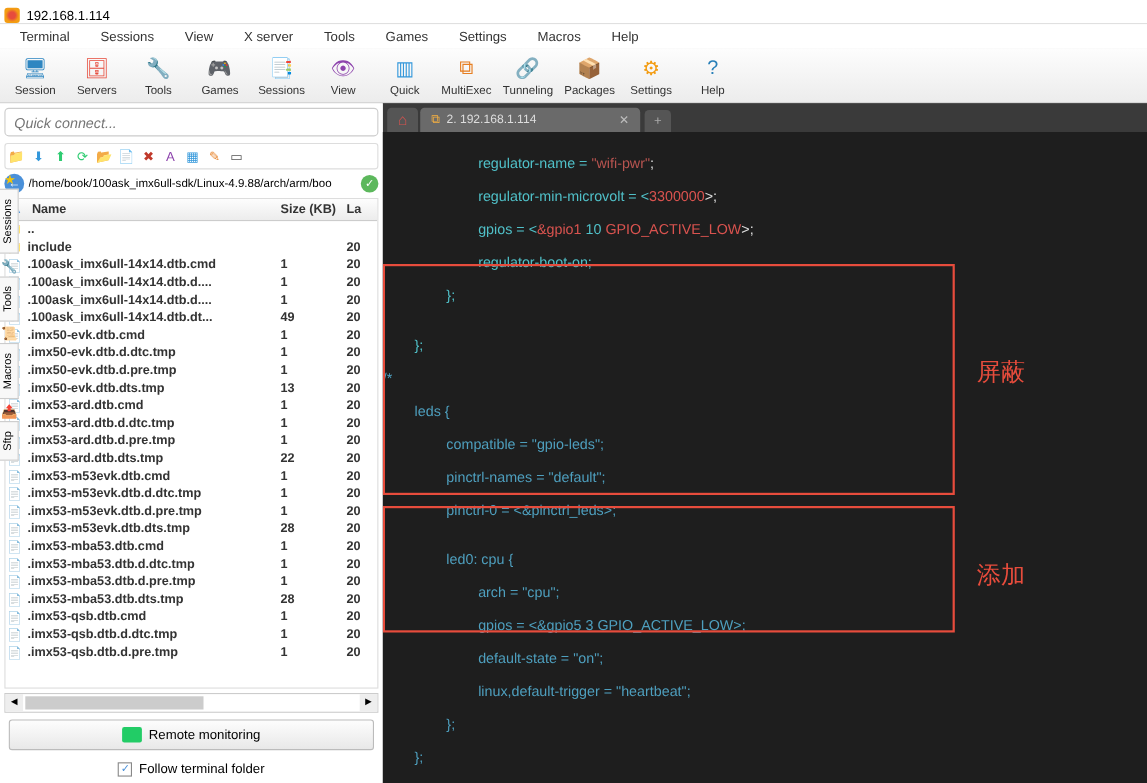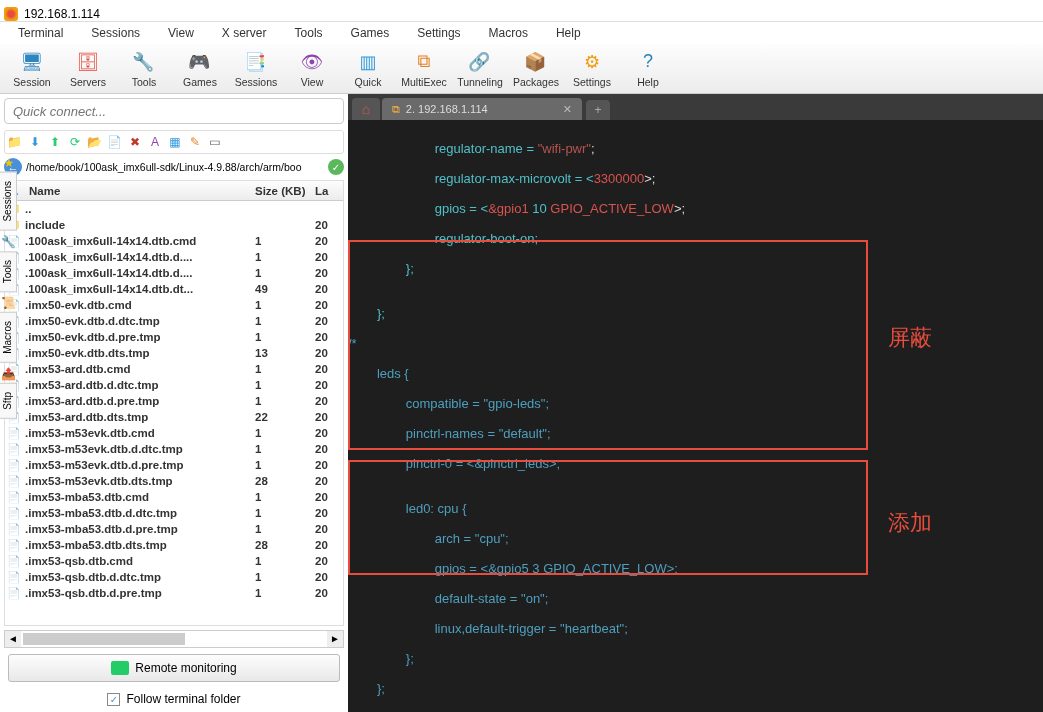--- a/index.html
+++ b/index.html
@@ -352,21 +352,21 @@
       <div class="sessiontab">
         <span style="color:#f5b041">⧉</span>
         <span>2. 192.168.1.114</span>
         <span class="x">✕</span>
       </div>
       <div class="plustab">+</div>
     </div>
 
     <div class="term" id="term">
 <div><span class="cyan">                        regulator-name = </span><span class="str">"wifi-pwr"</span><span>;</span></div>
-<div><span class="cyan">                        regulator-max-microvolt = &lt;</span><span class="redtxt">3300000</span><span>&gt;;</span></div>
+<div><span class="cyan">                        regulator-min-microvolt = &lt;</span><span class="redtxt">3300000</span><span>&gt;;</span></div>
 <div><span class="cyan">                        gpios = &lt;</span><span class="redtxt">&amp;gpio1</span><span class="cyan"> 10 </span><span class="redtxt">GPIO_ACTIVE_LOW</span><span>&gt;;</span></div>
 <div><span class="cyan">                        regulator-boot-on;</span></div>
 <div><span class="cyan">                };</span></div>
 <div></div>
 <div><span class="cyan">        };</span></div>
 <div><span class="cmt">/*</span></div>
 <div><span class="cmt">        leds {</span></div>
 <div><span class="cmt">                compatible = </span><span class="cmt">"gpio-leds"</span><span class="cmt">;</span></div>
 <div><span class="cmt">                pinctrl-names = </span><span class="cmt">"default"</span><span class="cmt">;</span></div>
 <div><span class="cmt">                pinctrl-</span><span class="cmt">0</span><span class="cmt"> = &lt;</span><span class="cmt">&amp;pinctrl_leds</span><span class="cmt">&gt;;</span></div>

